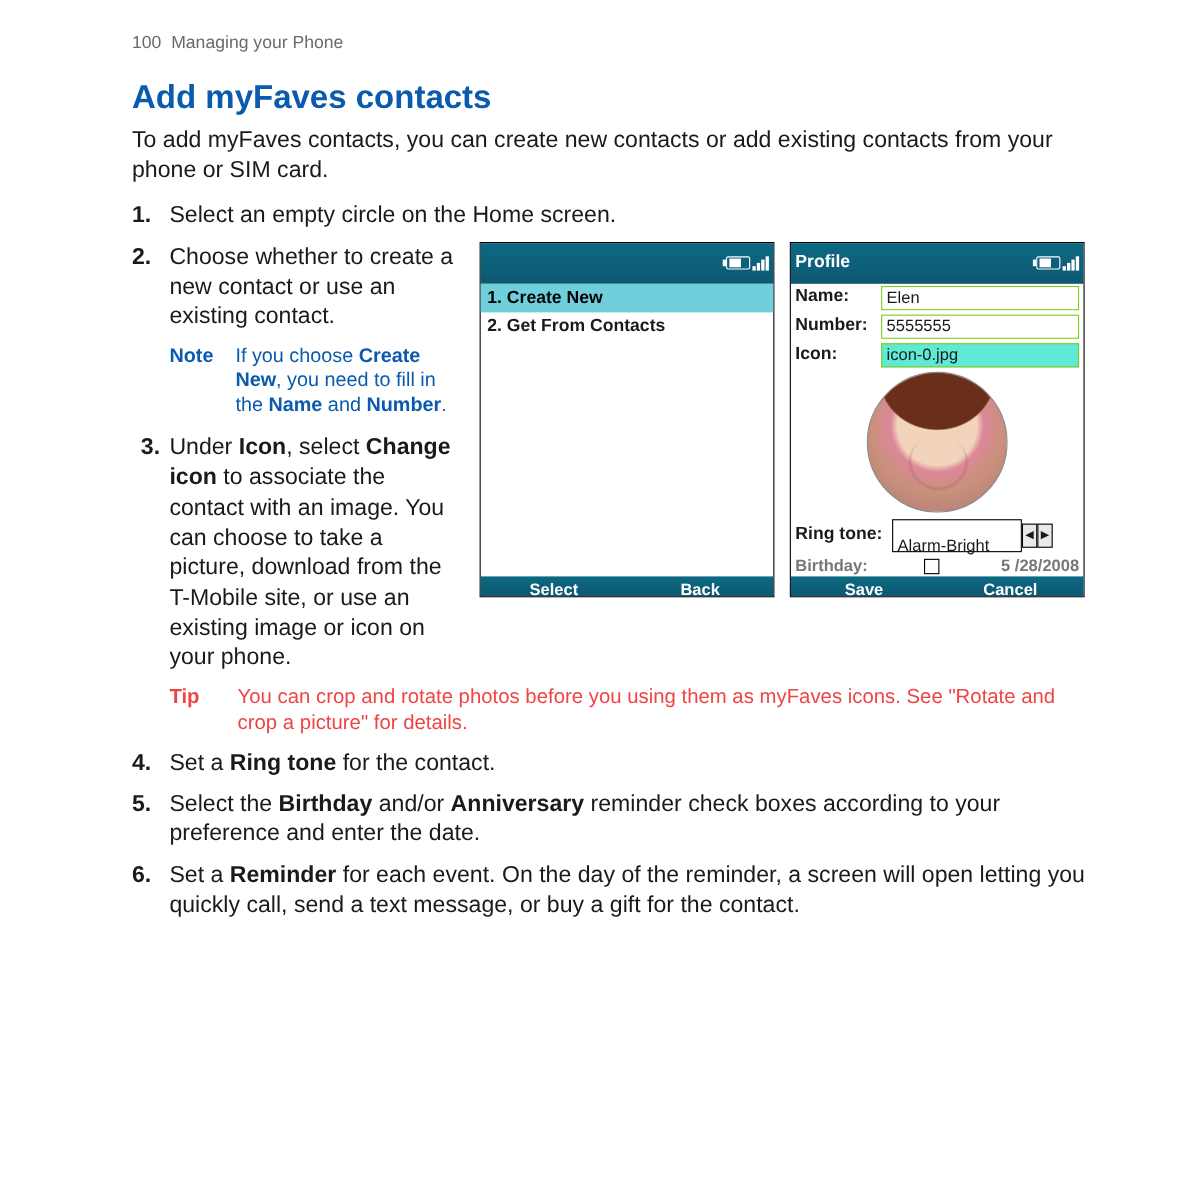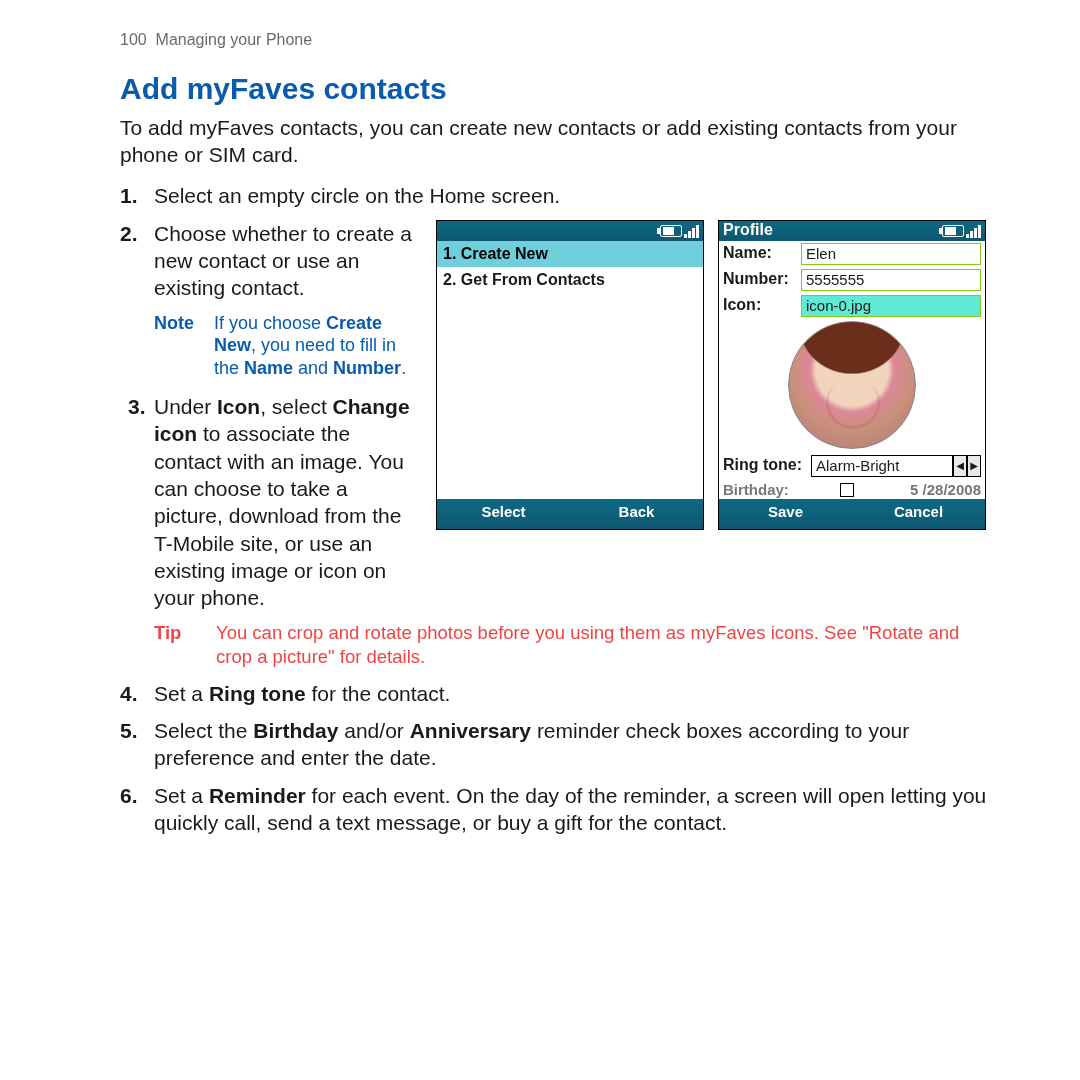--- a/index.html
+++ b/index.html
@@ -45,33 +45,33 @@
   .phone {
     width: 268px;
     border: 1px solid #000;
     background: #fff;
     font-family: Tahoma, Arial, sans-serif;
     font-size: 16px;
     display: flex;
     flex-direction: column;
   }
   .phone .statusbar {
-    height: 20px;
+    height: 37px;
     background: linear-gradient(#0c6a84, #0f5770);
     display: flex;
     align-items: center;
     justify-content: space-between;
     padding: 0 4px;
     color: #fff;
     font-weight: 700;
   }
   .status-icons { display: flex; gap: 2px; align-items: center; }
   .phone .body { flex: 1; }
   .phone .softkeys {
-    height: 30px;
+    height: 18px;
     background: linear-gradient(#0c6a84, #0f5770);
     display: flex;
     color: #fff;
     font-weight: 700;
     font-size: 15px;
   }
   .phone .softkeys span { flex: 1; text-align: center; line-height: 26px; }
   .phone .softkeys span:last-child { text-align: center; }
 
   .menu-item {
@@ -108,21 +108,21 @@
     content: ""; position: absolute; top: -10px; left: 6px; right: 6px; height: 66px;
     background: radial-gradient(ellipse at 50% 20%, #6a2f1a 0 64%, transparent 66%);
     border-radius: 50% 50% 40% 40%;
   }
   .avatar::after { 
     content: ""; position: absolute; left: 36px; top: 56px; width: 56px; height: 56px;
     border-radius: 50%;
     background: radial-gradient(circle at 50% 42%, rgba(0,0,0,0) 0 55%, rgba(120,60,40,.18) 60%, transparent 66%);
   }
   .spinner { display: flex; align-items: center; }
-  .spinner .val { border: 1px solid #000; height: 22px; width: 142px; padding: 0 4px; font-size: 15px; line-height: 20px; }
+  .spinner .val { border: 1px solid #000; height: 22px; width: 118px; padding: 14px 4px; font-size: 15px; line-height: 20px; }
   .arrow-btn { width: 14px; height: 22px; border: 1px solid #000; background: #e9e9e9; display:flex; align-items:center; justify-content:center; font-size:10px; }
   .checkbox { width: 14px; height: 14px; border: 1px solid #000; display:inline-block; margin-right: 4px; }
   .birthday-row { display:flex; align-items:center; gap:6px; font-weight:700; font-size:15px; color:#777; overflow:hidden; height:18px;justify-content:space-between; }
 
   
   .batt {
     width: 22px; height: 12px; border: 1.5px solid #fff; position: relative; border-radius: 2px;
   }
   .batt::after { content:""; position:absolute; left:-4px; top:2px; width:3px; height:6px; background:#fff; }
   .batt::before { content:""; position:absolute; left:2px; top:1px; right:2px; bottom:1px; background:linear-gradient(90deg,#fff 68%, transparent 68%); }

